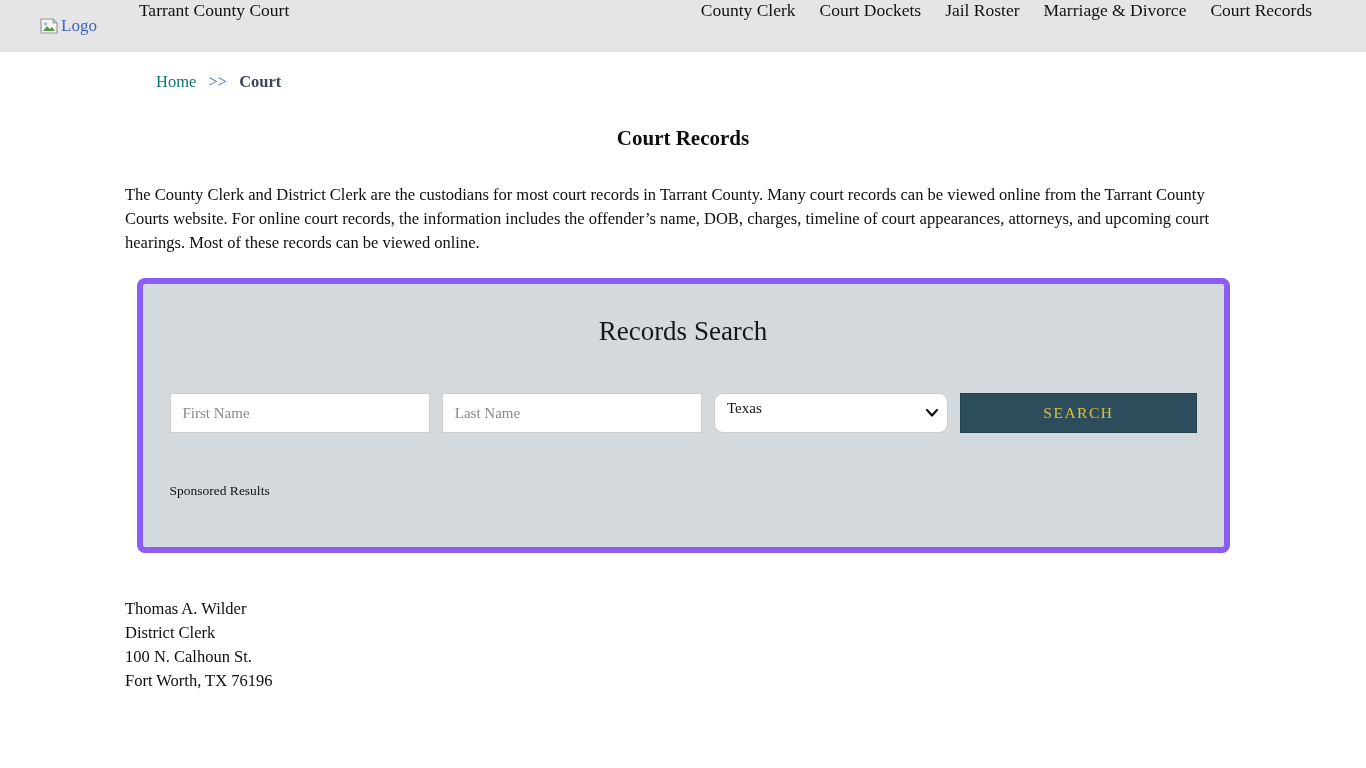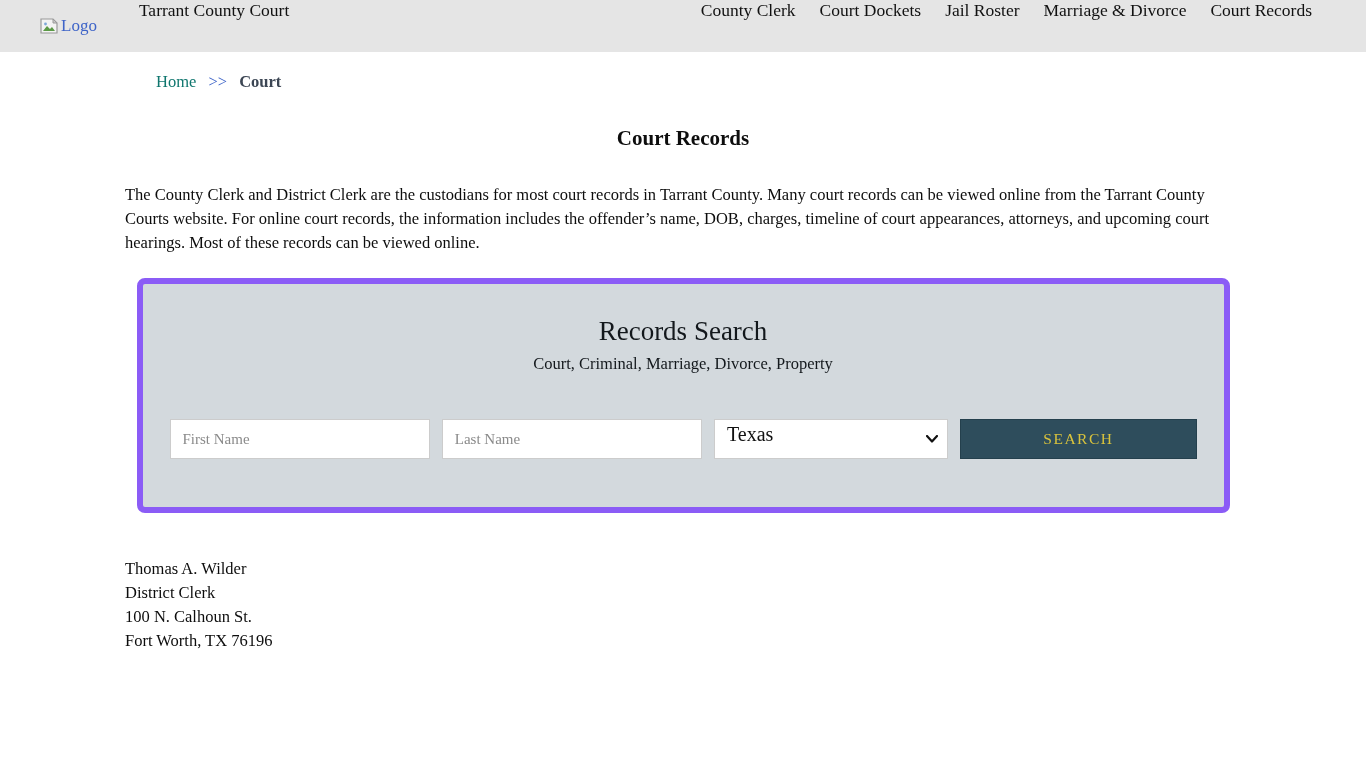--- a/index.html
+++ b/index.html
@@ -124,26 +124,26 @@
     outline: none;
   }
   .text-input::placeholder { color: #8a8a8a; opacity: 1; }
   .select-wrap { position: relative; }
   .state-select {
     width: 100%;
     height: 100%;
     border: 1px solid #cccccc;
     background: #ffffff;
     font-family: "Liberation Serif", serif;
-    font-size: 20px;
+    font-size: 15px;
     color: #111111;
     padding: 0 28px 11px 12px;
     appearance: none;
     -webkit-appearance: none;
-    border-radius: 0;
+    border-radius: 9px;
     outline: none;
   }
   .select-chevron {
     position: absolute;
     right: 10px;
     top: 50%;
     transform: translateY(-50%);
     pointer-events: none;
     display: inline-flex;
   }
@@ -201,38 +201,38 @@
   <span class="sep">&gt;&gt;</span>
   <span class="current">Court</span>
 </div>
 
 <div class="main">
   <h1 class="page-title">Court Records</h1>
   <p class="intro">The County Clerk and District Clerk are the custodians for most court records in Tarrant County. Many court records can be viewed online from the Tarrant County Courts website. For online court records, the information includes the offender’s name, DOB, charges, timeline of court appearances, attorneys, and upcoming court hearings. Most of these records can be viewed online.</p>
 
   <div class="search-panel">
     <div class="panel-title">Records Search</div>
-    <div class="panel-subtitle">Court, Criminal, Marriage, Divorce, Property</div>
 
     <div class="form-row">
       <input type="text" class="text-input" placeholder="First Name" style="">
       <input type="text" class="text-input" placeholder="Last Name" style="">
       <div class="select-wrap">
         <select class="state-select">
           <option>Texas</option>
         </select>
         <span class="select-chevron">
           <svg width="12" height="8" viewBox="0 0 12 8">
             <polyline points="1,1 6,6.5 11,1" fill="none" stroke="#111111" stroke-width="2.2" stroke-linecap="round" stroke-linejoin="round"></polyline>
           </svg>
         </span>
       </div>
       <button class="search-button">SEARCH</button>
     </div>
 
+    <div class="sponsored">Sponsored Results</div>
   </div>
 </div>
 
 <div class="contact">
   <div>Thomas A. Wilder</div>
   <div>District Clerk</div>
   <div>100 N. Calhoun St.</div>
   <div>Fort Worth, TX 76196</div>
 </div>
 

